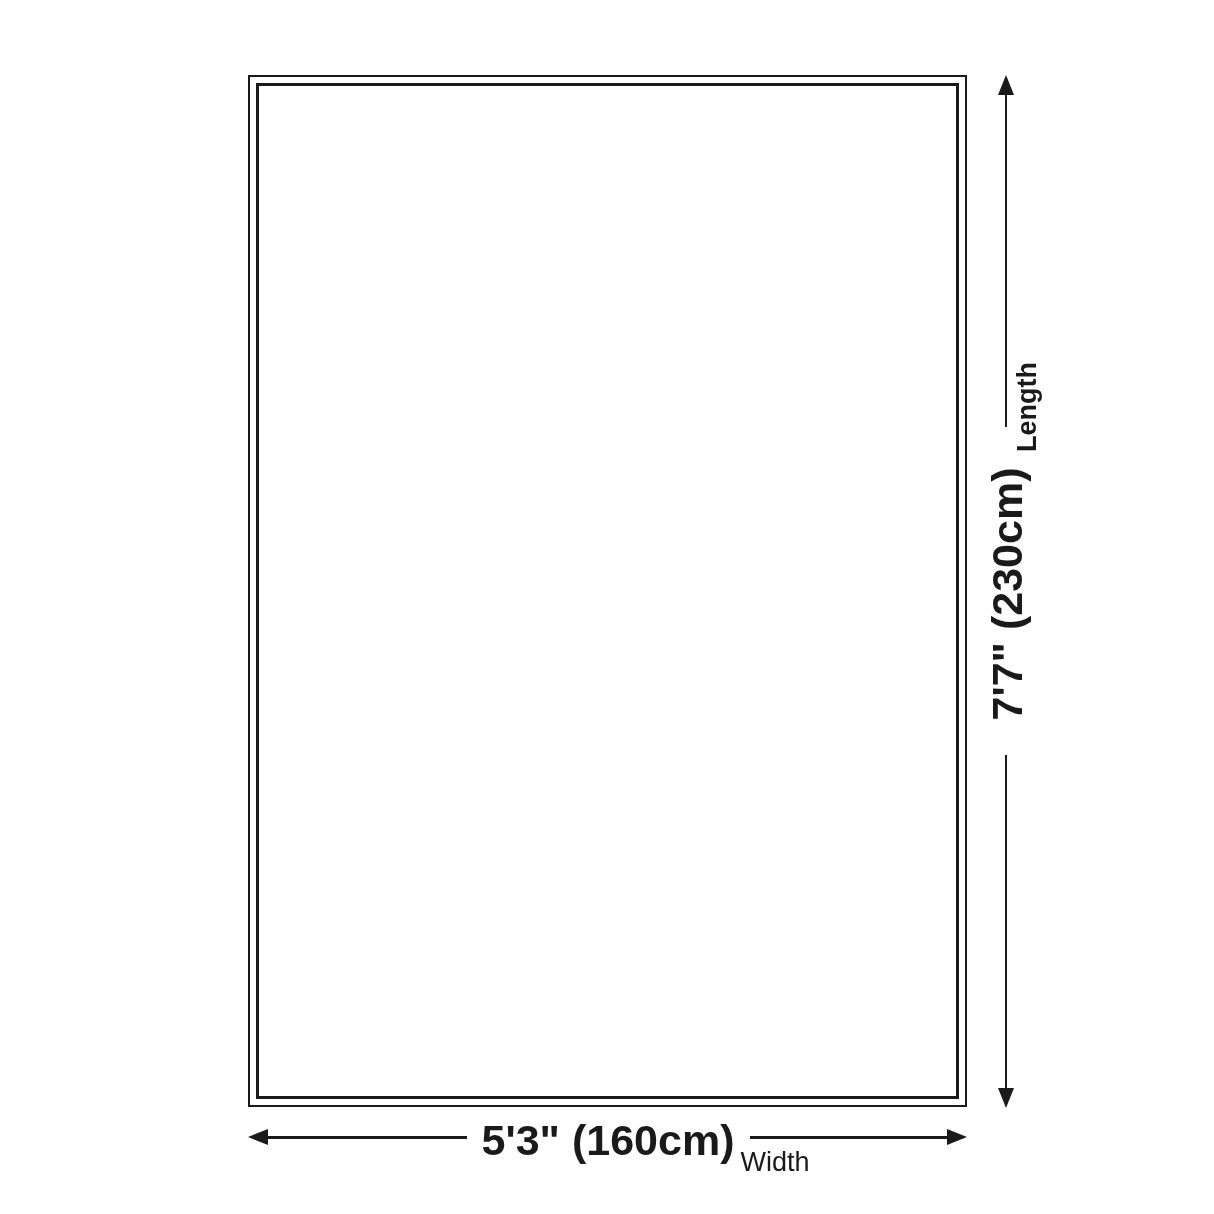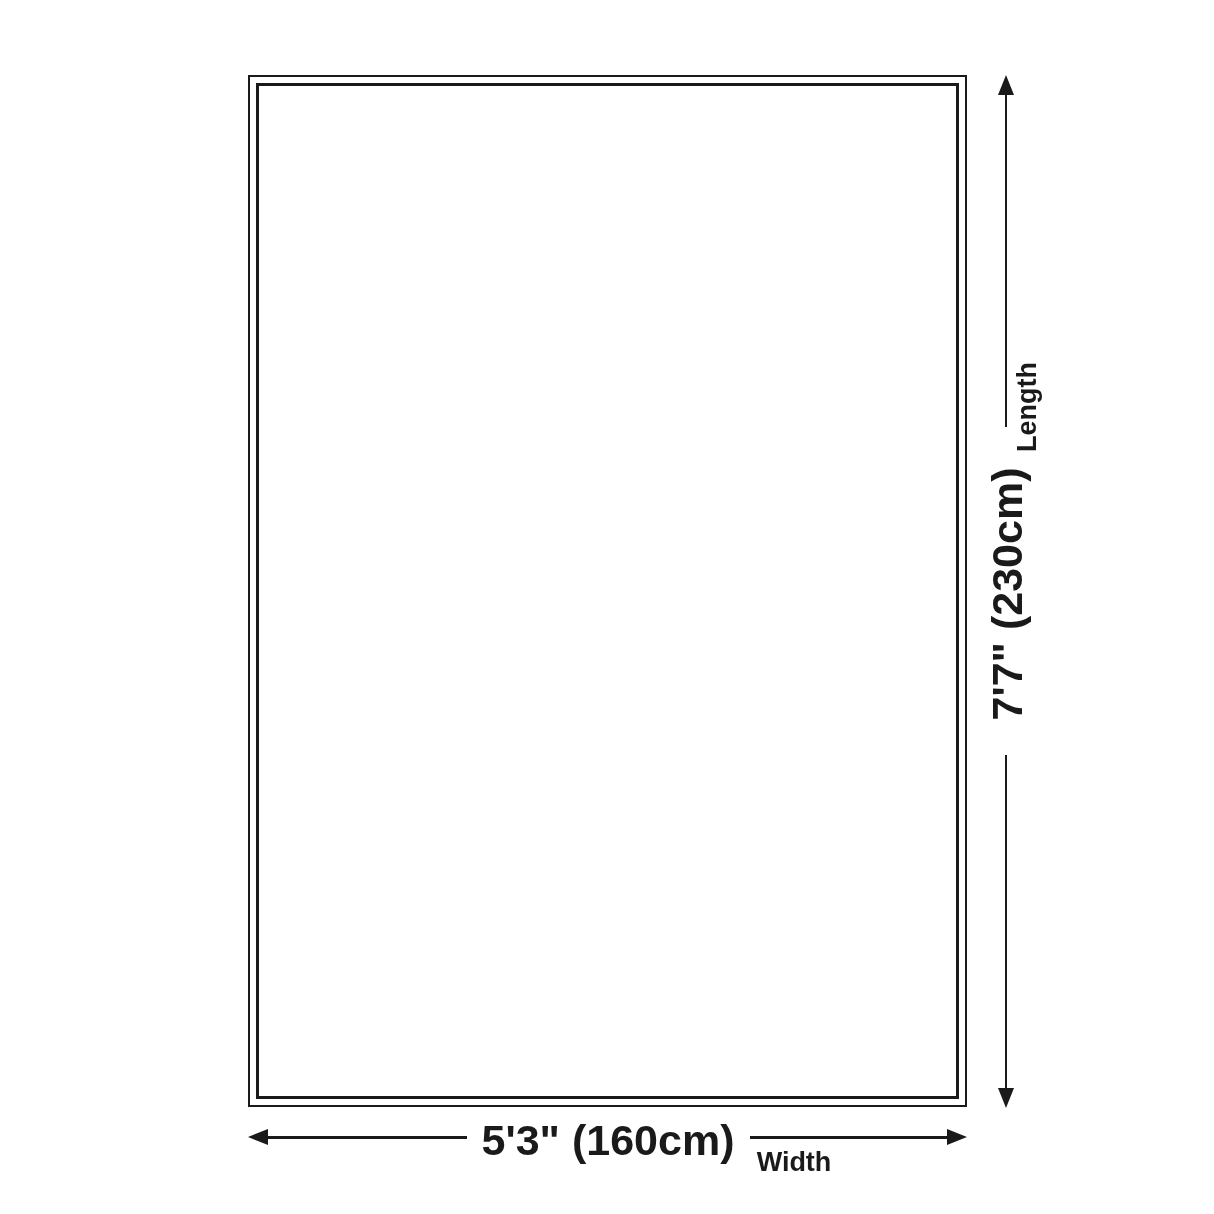--- a/index.html
+++ b/index.html
@@ -126,23 +126,22 @@
     font-size: 43px;
     font-weight: bold;
     white-space: nowrap;
   }
   .width-label {
     position: absolute;
     left: 775px;
     top: 1162px;
     transform: translate(-50%, -50%);
     font-size: 27px;
-    font-weight: bold;
+    font-weight: normal;
     white-space: nowrap;
-    margin-left: 19px;
   }
 </style>
 </head>
 <body>
 
 <div class="canvas" style="--bg: #ffffff; --line: #1a1a1a; --text: #1a1a1a;">
 
   <div class="rug-outer">
     <div class="rug-inner"></div>
   </div>

